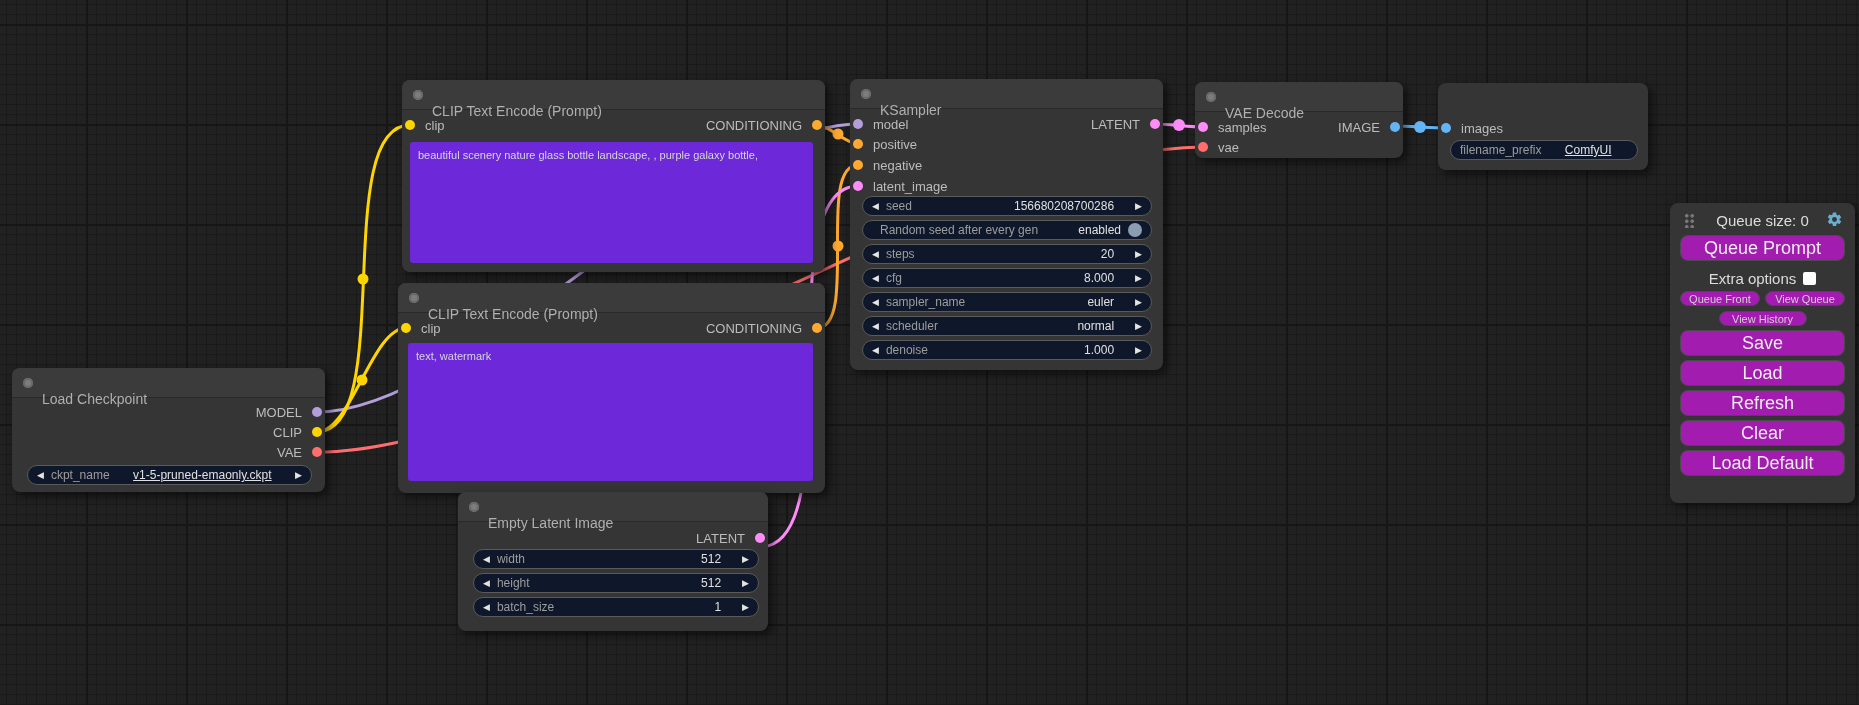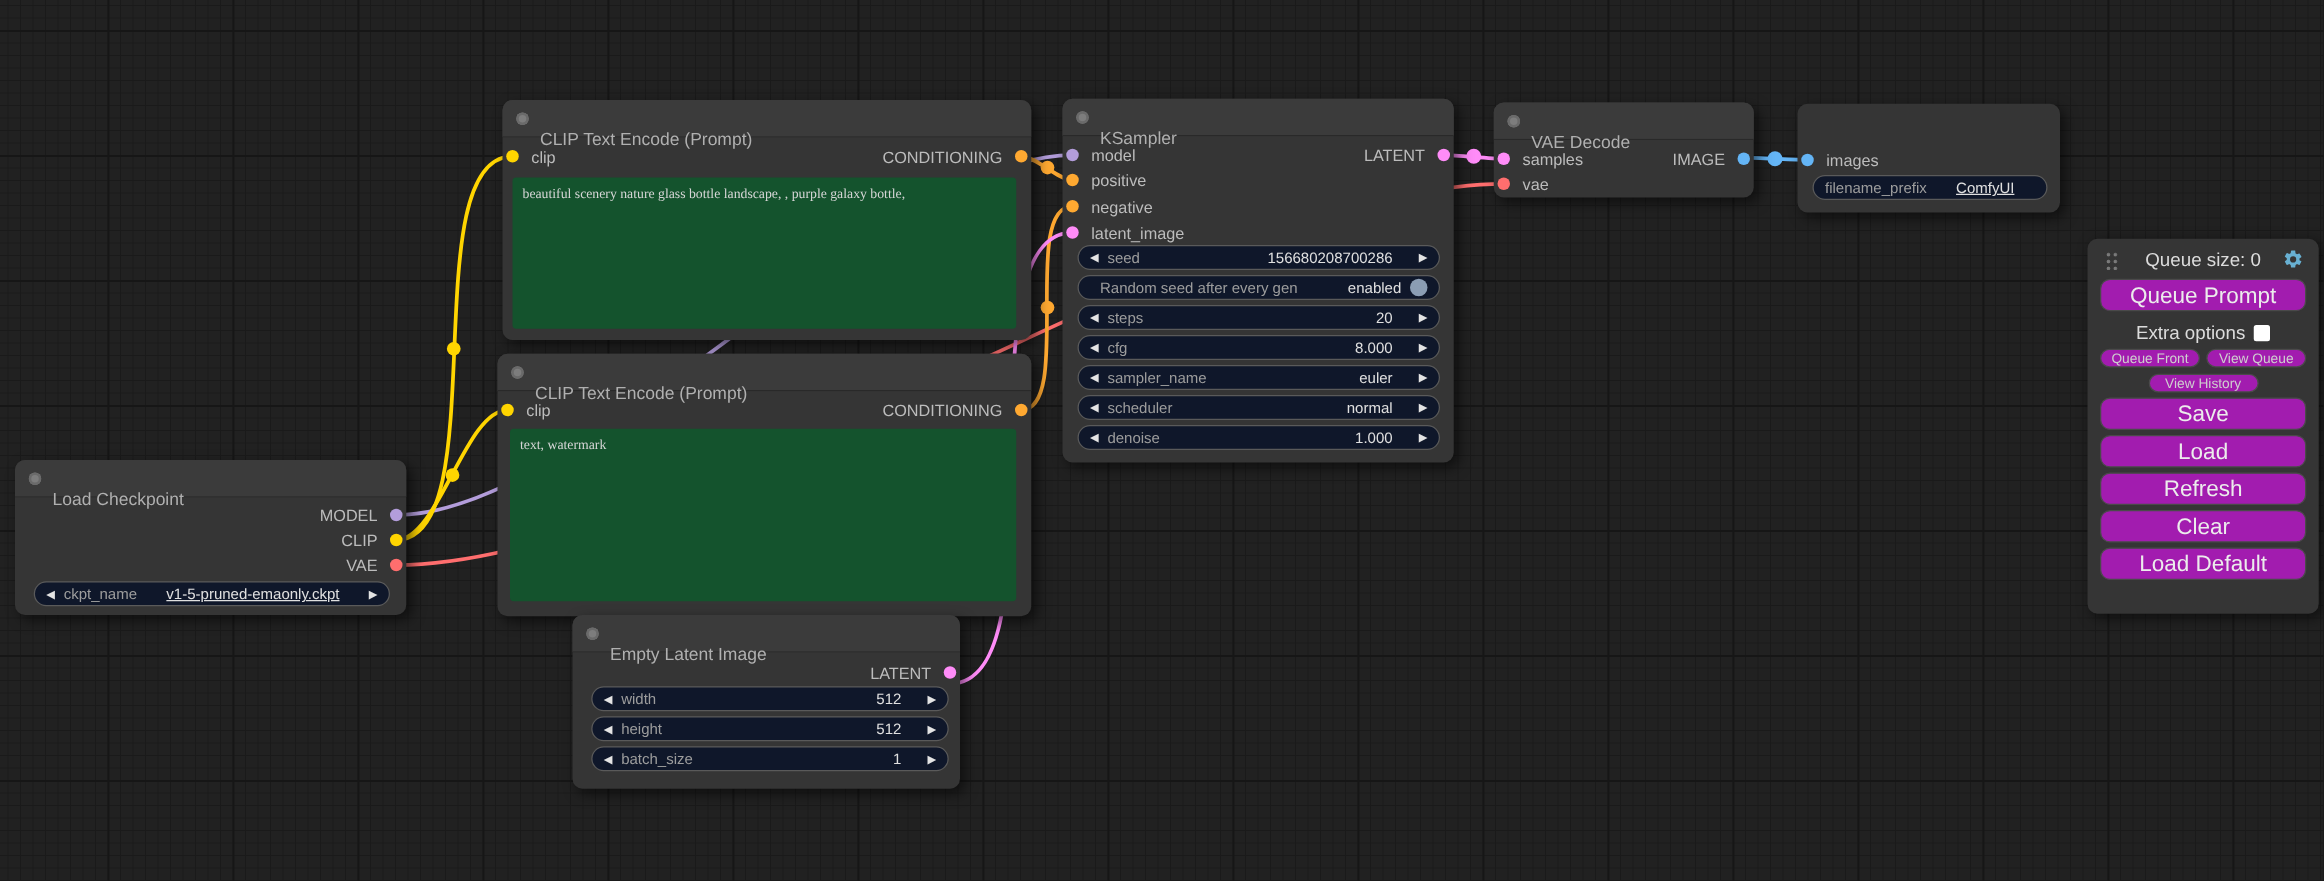--- a/index.html
+++ b/index.html
@@ -38,22 +38,22 @@
     border-radius:11px;display:flex;align-items:center;gap:7px;
     padding:0 9px;box-sizing:content-box;font-size:12px;white-space:nowrap;
   }
   .warrow{color:#e4e4e4;font-size:9px;line-height:1;flex:none;}
   .wlabel{color:#9d9d9d;}
   .wvalue{color:#e0e0e0;margin-left:auto;}
   .wvalue.pad{padding-right:14px;}
   .wvalue.center{margin:0;flex:1;text-align:center;padding:0;text-decoration:underline;}
   .toggle-circle{width:14px;height:14px;border-radius:50%;background:#8b9db3;flex:none;}
   .prompt{
-    position:absolute;background:#14532d;border-radius:3px;color:#d6d6d6;
-    font-family:Liberation Serif, serif;font-size:11px;line-height:1.55;
+    position:absolute;background:#6d28d9;border-radius:3px;color:#d6d6d6;
+    font-family:Liberation Sans, sans-serif;font-size:11px;line-height:1.55;
     padding:5px 8px;white-space:pre-wrap;overflow:hidden;box-sizing:border-box;
   }
   
   .qpanel{
     position:absolute;z-index:3;background:#353535;border-radius:8px;
     box-shadow:3px 3px 10px rgba(0,0,0,.55);display:flex;flex-direction:column;
     padding:8px 10px 0 10px;box-sizing:border-box;color:#ddd;
   }
   .qheader{position:relative;height:18px;display:flex;align-items:center;justify-content:center;}
   .drag-dots{
@@ -303,21 +303,21 @@
           <span class="dot" style="background: rgb(100, 181, 246);"></span>
           <span>images</span>
         </span>
     </div>
     <div class="widget" style="left:12px;top:57px;width:168px">
       <span class="wlabel">filename_prefix</span>
       <span class="wvalue center">ComfyUI</span>
     </div>
   </div>
 
-  <div class="qpanel" style="left:1670px;top:191px;width:185px;height:300px">
+  <div class="qpanel" style="left:1670px;top:203px;width:185px;height:300px">
     <div class="qheader">
       <span class="drag-dots"></span>
       <span class="qsize">Queue size: 0</span>
       <svg class="gear" viewBox="0 0 24 24">
         <path fill="#68B0D2" d="M19.14,12.94a7.49,7.49,0,0,0,.05-.94,7.49,7.49,0,0,0-.05-.94l2.03-1.58a.5.5,0,0,0,.12-.64l-1.92-3.32a.5.5,0,0,0-.61-.22l-2.39,1a7.34,7.34,0,0,0-1.62-.94l-.36-2.54A.5.5,0,0,0,13.9,2H10.1a.5.5,0,0,0-.49.42L9.25,4.96a7.34,7.34,0,0,0-1.62.94l-2.39-1a.5.5,0,0,0-.61.22L2.71,8.44a.5.5,0,0,0,.12.64l2.03,1.58a7.49,7.49,0,0,0,0,1.88L2.83,14.12a.5.5,0,0,0-.12.64l1.92,3.32a.5.5,0,0,0,.61.22l2.39-1a7.34,7.34,0,0,0,1.62.94l.36,2.54a.5.5,0,0,0,.49.42h3.8a.5.5,0,0,0,.49-.42l.36-2.54a7.34,7.34,0,0,0,1.62-.94l2.39,1a.5.5,0,0,0,.61-.22l1.92-3.32a.5.5,0,0,0-.12-.64ZM12,15.5A3.5,3.5,0,1,1,15.5,12,3.5,3.5,0,0,1,12,15.5Z"></path>
       </svg>
     </div>
     <div class="qbtn big primary">Queue Prompt</div>
     <div class="extra-row">
       <span>Extra options</span>

